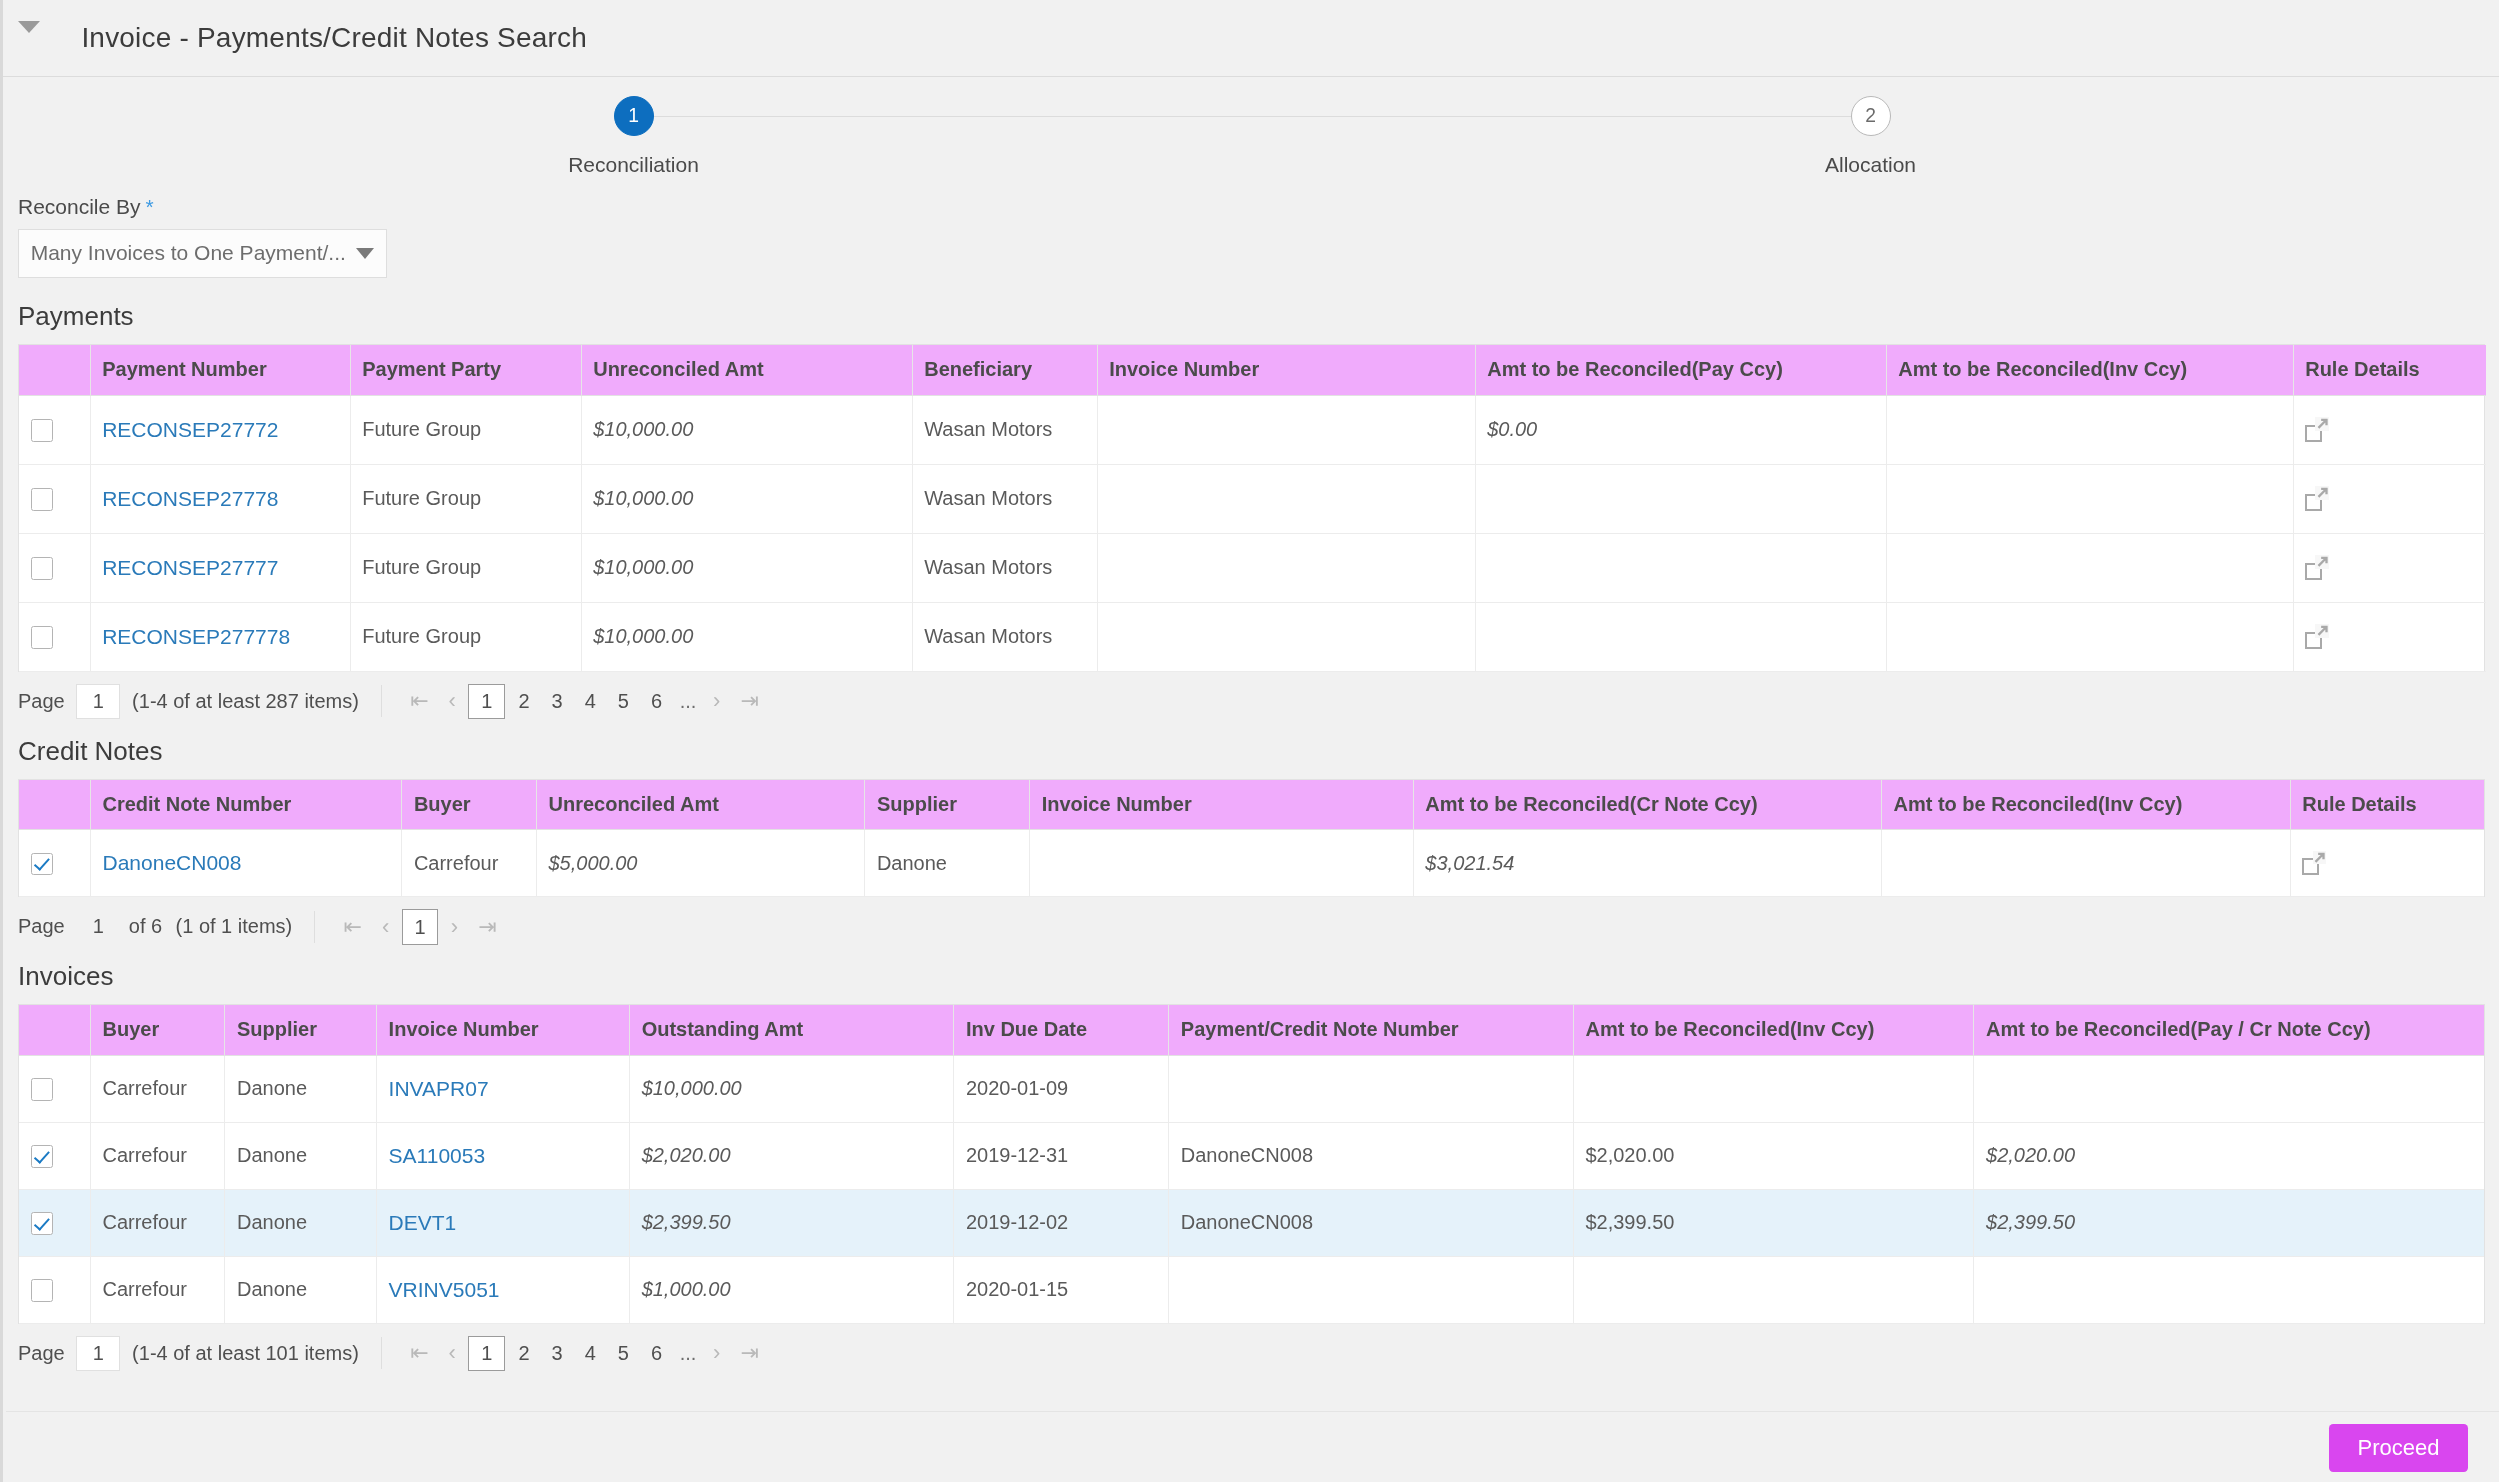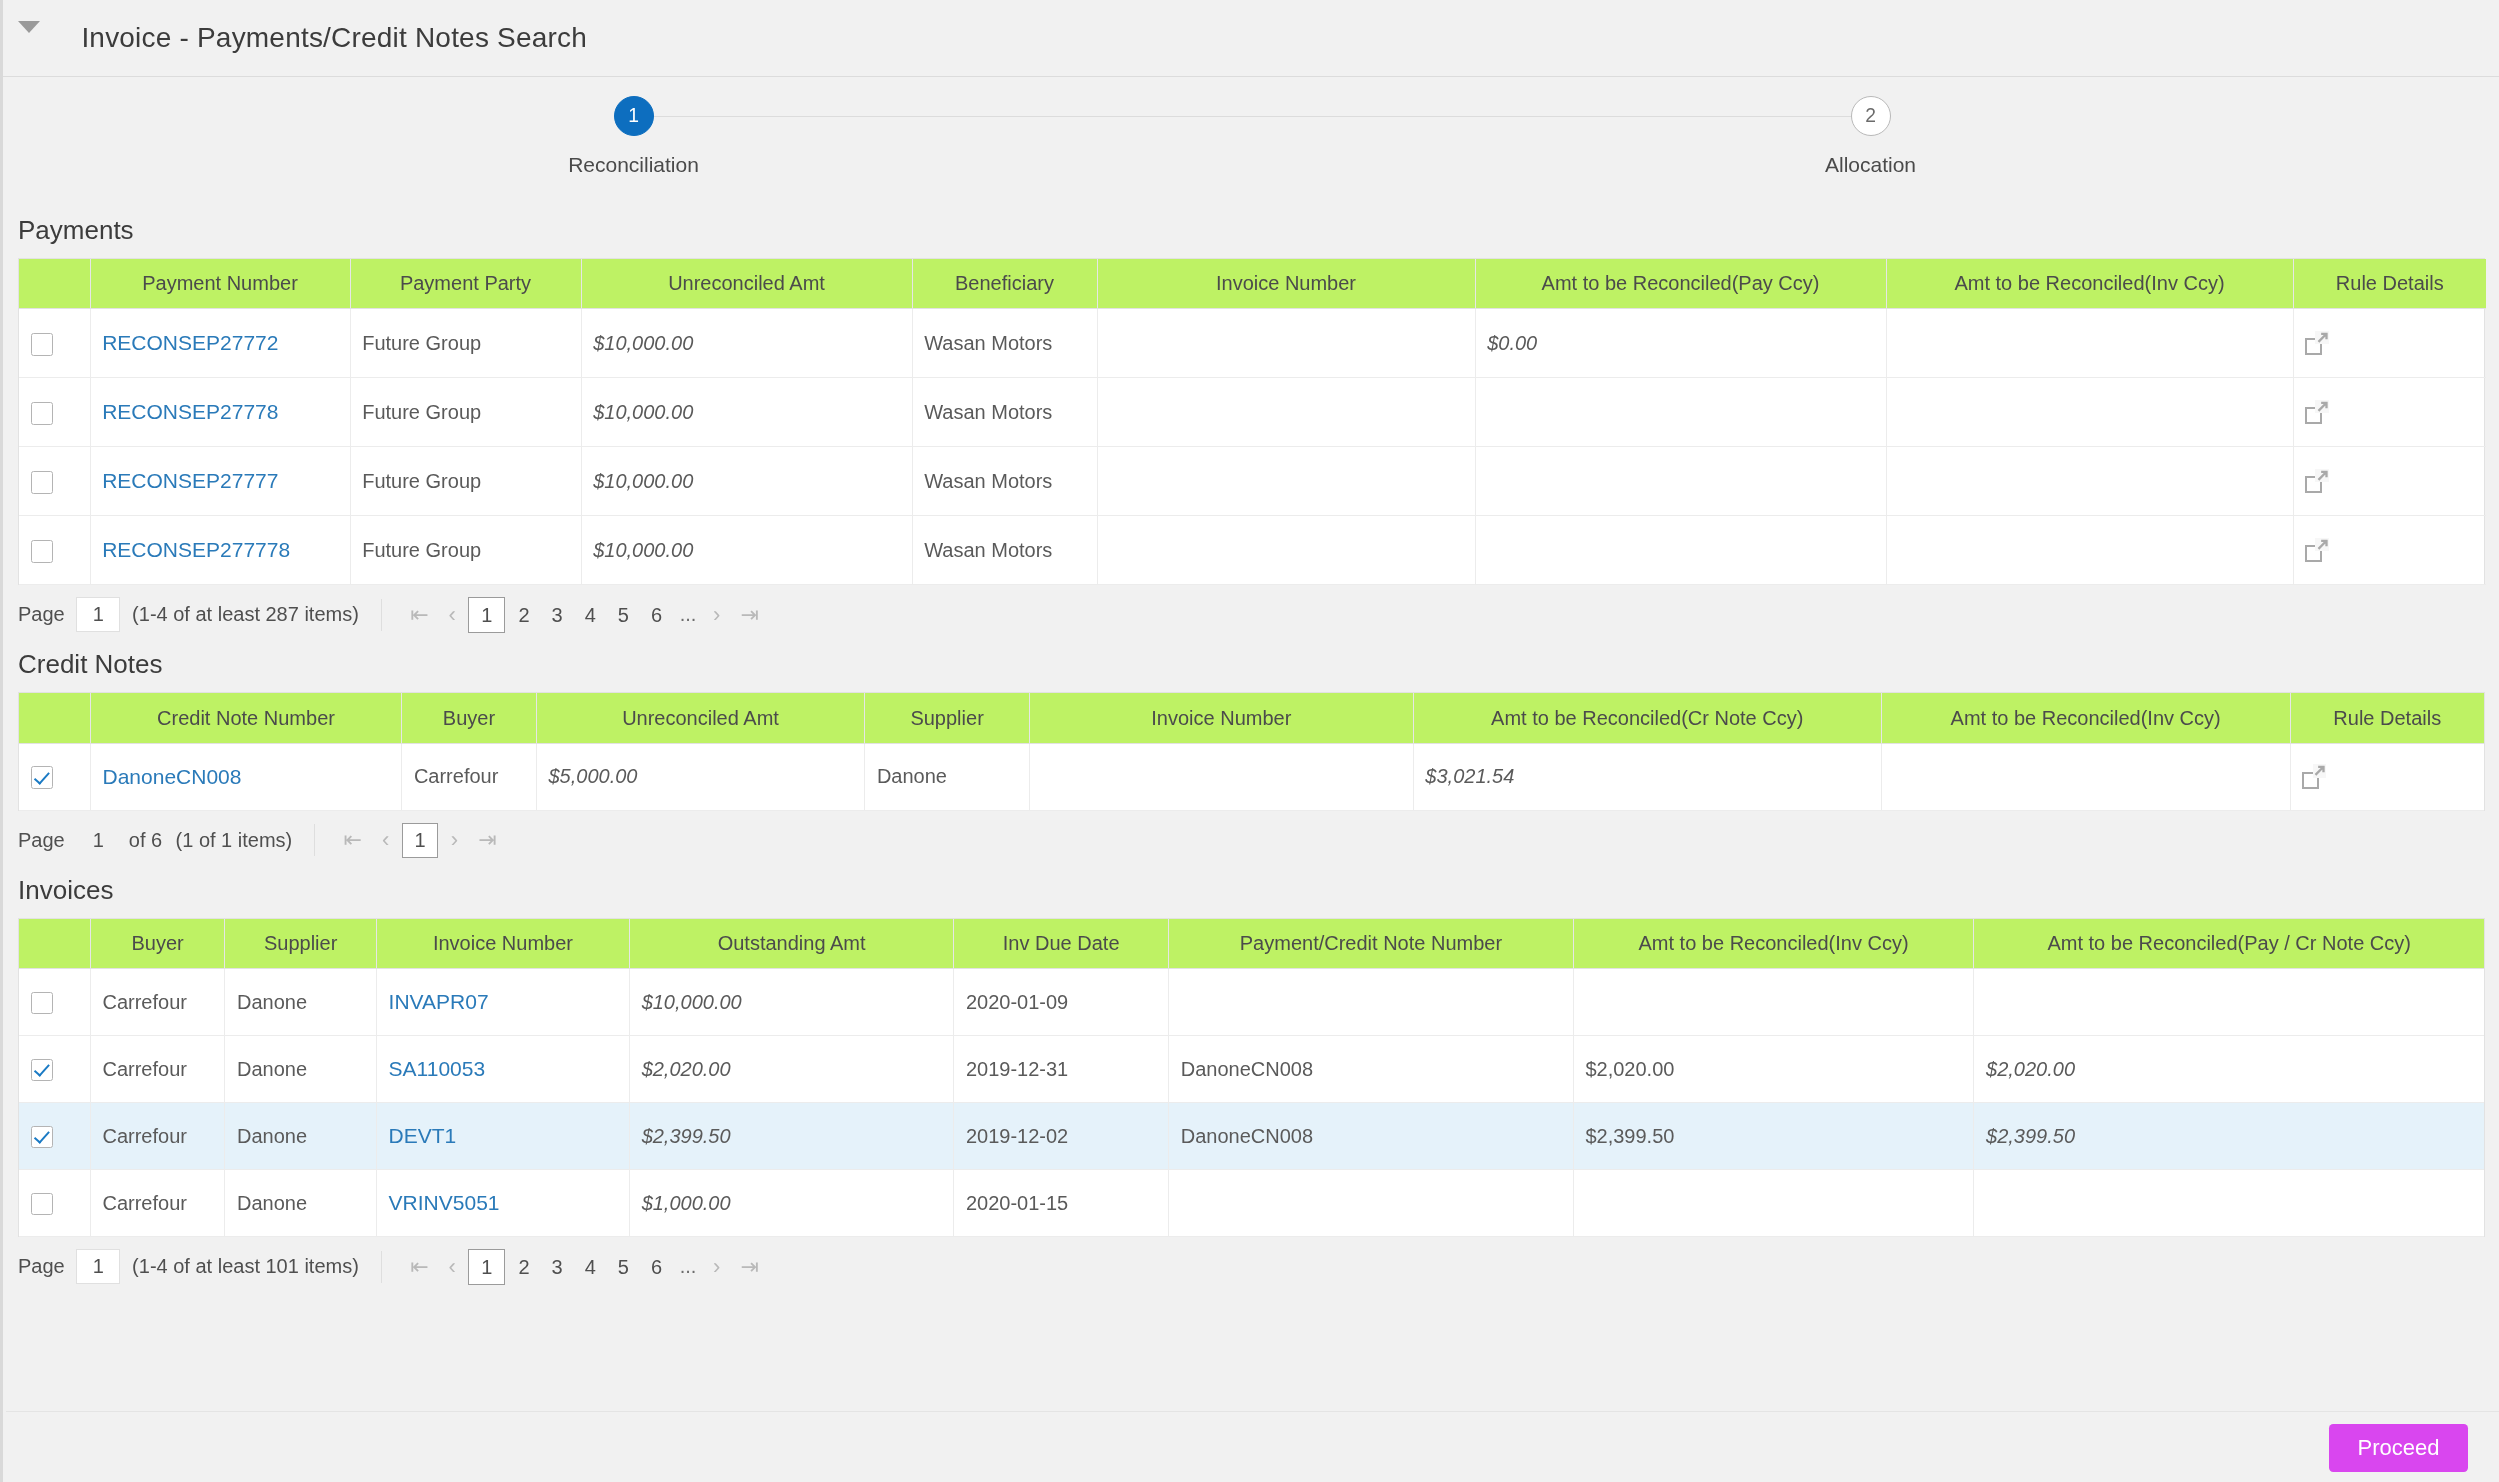--- a/index.html
+++ b/index.html
@@ -136,25 +136,25 @@
     border: 0.8px solid #e2e2e2;
     border-bottom: none;
     background: #ffffff;
   }
   table.grid {
     width: 100%;
     border-collapse: collapse;
     table-layout: fixed;
   }
   table.grid th {
-    background: #bef264;
-    font-weight: normal;
+    background: #f0abfc;
+    font-weight: bold;
     font-size: 20px;
     color: #4b4b4b;
-    text-align: center;
+    text-align: left;
     padding: 13.4px 11.7px;
     height: 47px;
     border-right: 0.8px solid #e6e6e6;
     border-bottom: 0.8px solid #e2e2e2;
     vertical-align: middle;
     box-sizing: border-box;
   }
   table.grid th:last-child { border-right: none; }
   table.grid td {
     font-size: 20px;
@@ -324,20 +324,27 @@
     <div class="step active" style="left:530px;">
       <div class="bubble">1</div>
       <div class="step-label">Reconciliation</div>
     </div>
     <div class="step inactive" style="left:1767px;">
       <div class="bubble">2</div>
       <div class="step-label">Allocation</div>
     </div>
   </div>
 
+  <div class="field-block">
+    <span class="field-label">Reconcile By</span><span class="req-star">*</span>
+    <div class="select-box">
+      <span class="select-value">Many Invoices to One Payment/...</span>
+      <span class="select-caret"></span>
+    </div>
+  </div>
 
   <div class="section-title" style="margin-top:23.5px;">Payments</div>
   <div class="grid-wrap">
     <table class="grid">
       <colgroup>
         <col style="width:71px">
           <col style="width:260px">
           <col style="width:231px">
           <col style="width:331px">
         <col style="width:185px">

